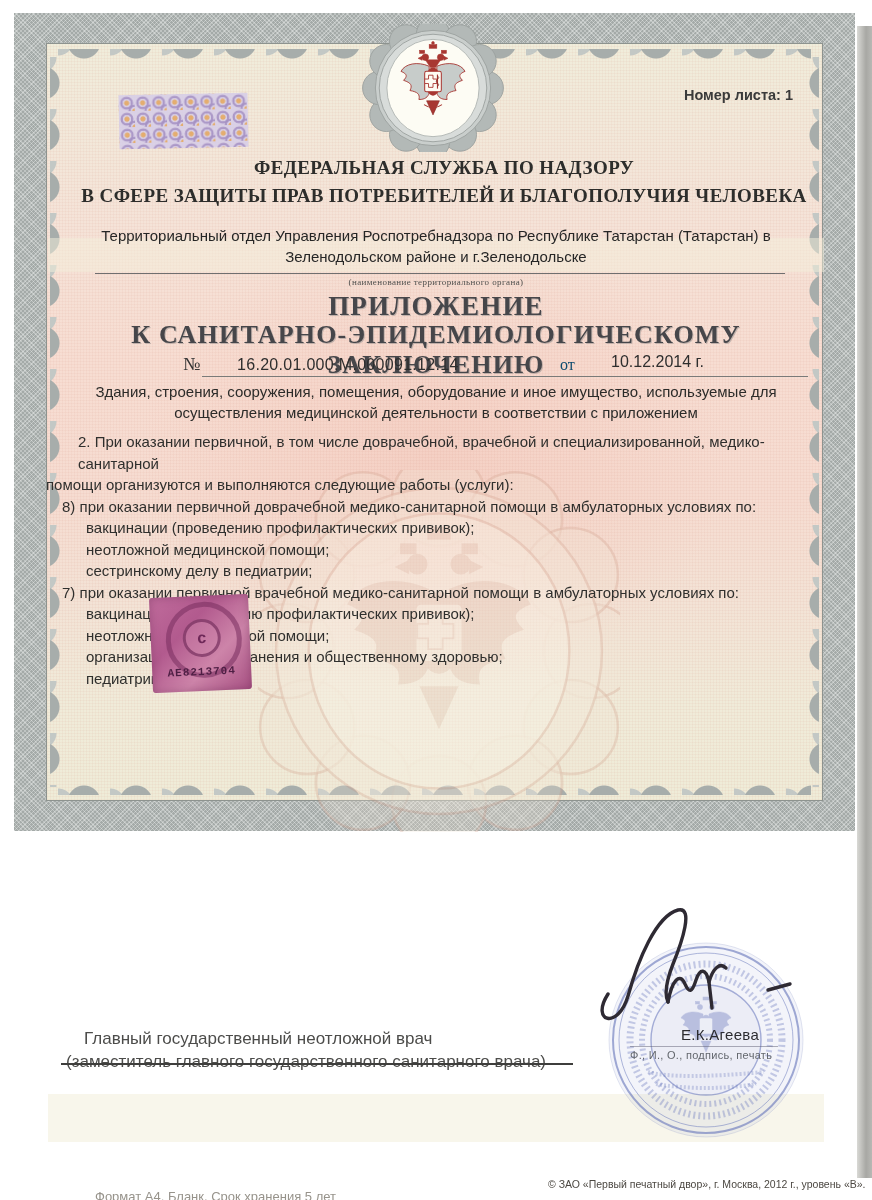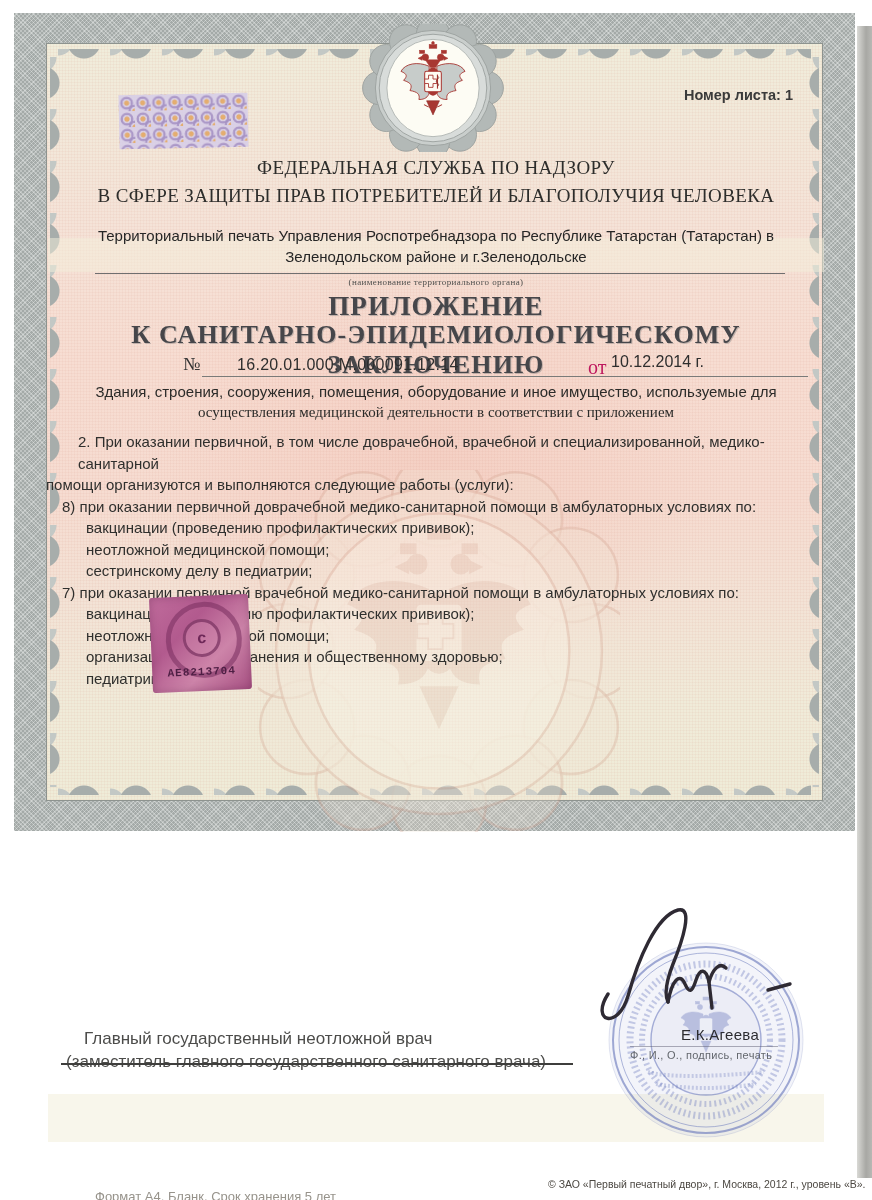--- a/index.html
+++ b/index.html
@@ -75,39 +75,39 @@
       radial-gradient(circle at 8px 8px, transparent 4px, rgba(151,129,192,.85) 4.5px 6px, transparent 6.8px),
       radial-gradient(circle at 16px 16px, #e2a45e 0 2.2px, transparent 3px),
       radial-gradient(circle at 16px 16px, transparent 4px, rgba(151,129,192,.85) 4.5px 6px, transparent 6.8px);
     background-size:16px 16px,16px 16px,16px 16px,16px 16px;
     opacity:.85;
   }
 
   
   .ctr{ position:absolute; left:48px; width:776px; text-align:center; }
   .sheet-num{ position:absolute; right:79px; top:87px; font-size:14.5px; font-weight:600; color:#3a3a3a; }
-  .agency{ font-family:"Liberation Serif", serif; font-weight:400; font-size:19px; color:#2d2d2b; letter-spacing:.4px; }
+  .agency{ font-family:"Liberation Serif", serif; font-weight:700; font-size:19px; color:#2d2d2b; letter-spacing:.4px;padding-left:8px; }
   .agency1{ top:157px; } .agency2{ top:185px; }
   .terr{ font-size:15px; color:#262626; }
   .terr1{ top:227px; } .terr2{ top:248px; }
   .org-line{ position:absolute; left:95px; width:690px; top:273px; border-top:1px solid #6f6f6f; }
   .org-caption{ top:277px; font-family:"Liberation Serif", serif; font-size:9px; color:#4f4f4d; letter-spacing:.4px; }
   .doc-title{ font-family:"Liberation Serif", serif; font-weight:700; color:#46464a;
     text-shadow:1px 1px 0 rgba(130,130,130,.45); letter-spacing:1.2px; }
   .title1{ top:291px; font-size:27px; }
   .title2{ top:320px; font-size:26px; }
 
   .num-sign{ position:absolute; left:183px; top:354px; font-family:"Liberation Serif", serif; font-size:18px; color:#333; }
   .num-underline{ position:absolute; left:202px; top:376px; width:606px; border-top:1.4px solid #7a7a78; }
   .num-value{ position:absolute; left:237px; top:356px; font-size:16px; color:#2e2e2e; letter-spacing:.3px; }
-  .ot-label{ position:absolute; left:560px; top:356px; font-family:"Liberation Serif", serif; font-size:20px; color:#be185d;margin-left:28px; }
+  .ot-label{ position:absolute; left:560px; top:356px; font-family:"Liberation Serif", serif; font-size:16px; color:#0c4a6e; }
   .num-date{ position:absolute; left:611px; top:353px; font-size:16px; color:#2e2e2e; }
 
   .subject{ font-size:15px; color:#2b2b29; }
-  .subject1{ top:383px; } .subject2{ top:404px;font-family:Liberation Serif, serif; }
+  .subject1{ top:383px; } .subject2{ top:404px; }
 
   .body-text{ position:absolute; left:46px; top:431px; width:788px; font-size:15px; line-height:21.5px; color:#2f2f2d; }
   .in0{ padding-left:0; } .in1{ padding-left:16px; } .in2{ padding-left:32px; } .in3{ padding-left:40px; }
 
   
   .holo{
     position:absolute; left:151px; top:596px; width:99px; height:95px;
     transform:rotate(-2.5deg); border-radius:3px;
     background:linear-gradient(135deg,#c06c9c 0%, #b25a8e 35%, #cd84a9 65%, #a95284 100%);
     box-shadow:inset 0 0 10px rgba(90,30,70,.35);
@@ -241,21 +241,21 @@
     </svg>
   </div>
 
   <div class="patch"></div>
 
   <div class="sheet-num">Номер листа: 1</div>
 
   <div class="ctr agency agency1">ФЕДЕРАЛЬНАЯ СЛУЖБА ПО НАДЗОРУ</div>
   <div class="ctr agency agency2">В СФЕРЕ ЗАЩИТЫ ПРАВ ПОТРЕБИТЕЛЕЙ И БЛАГОПОЛУЧИЯ  ЧЕЛОВЕКА</div>
 
-  <div class="ctr terr terr1">Территориальный печать Управления Роспотребнадзора по Республике Татарстан (Татарстан) в</div>
+  <div class="ctr terr terr1">Территориальный отдел Управления Роспотребнадзора по Республике Татарстан (Татарстан) в</div>
   <div class="ctr terr terr2">Зеленодольском районе и г.Зеленодольске</div>
   <div class="org-line"></div>
   <div class="ctr doc-title title1">ПРИЛОЖЕНИЕ</div>
 
   <div class="ctr org-caption">(наименование территориального органа)</div>
   <div class="ctr doc-title title2">К САНИТАРНО-ЭПИДЕМИОЛОГИЧЕСКОМУ ЗАКЛЮЧЕНИЮ</div>
 
   <div class="num-sign">№</div>
   <div class="num-underline"></div>
   <div class="num-value">16.20.01.000.М.000091.12.14</div>

